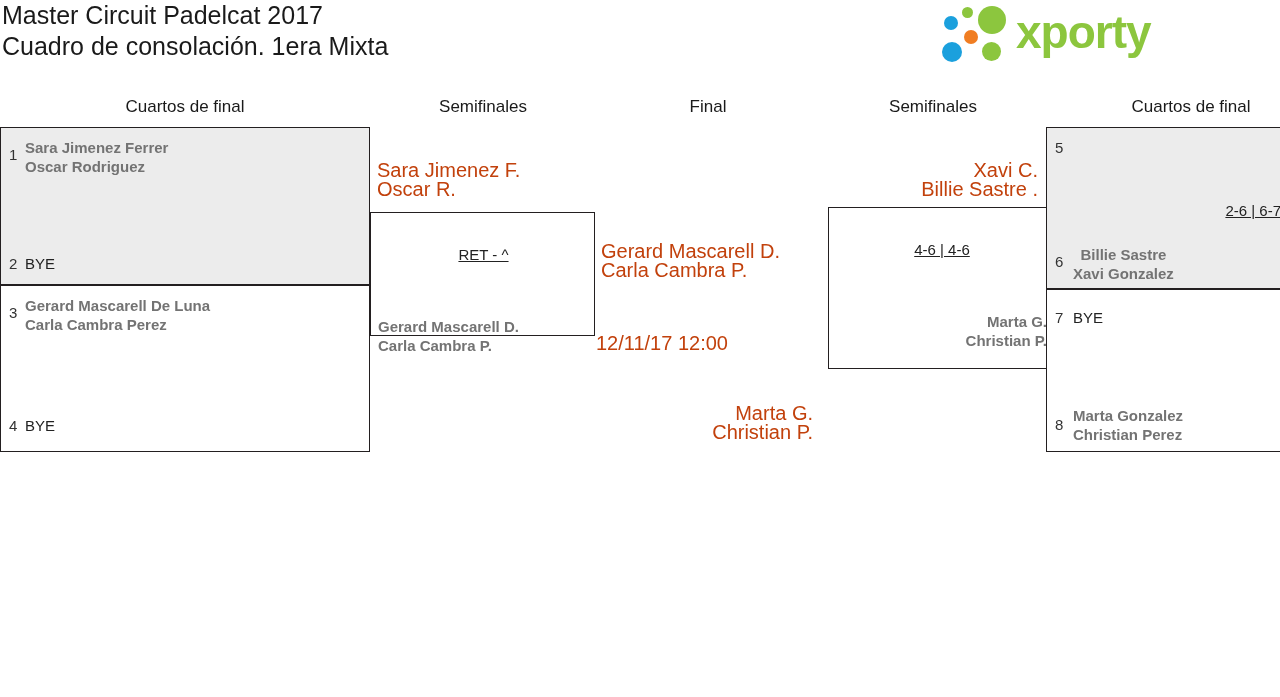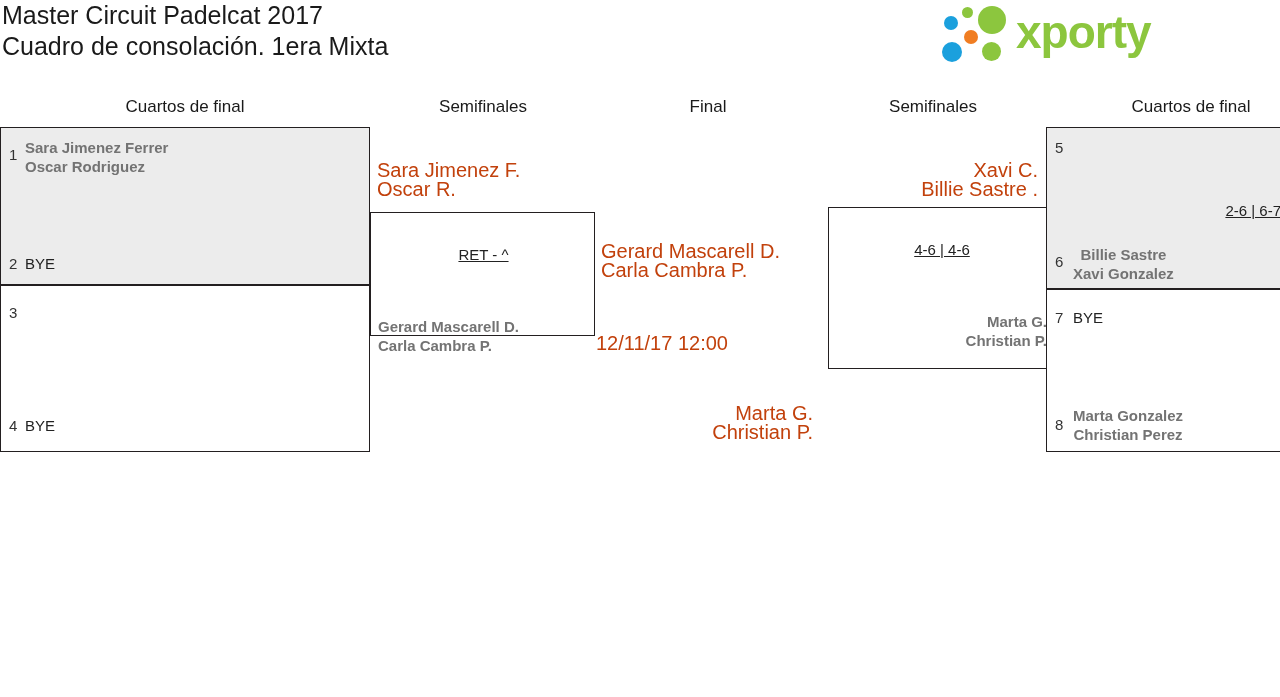--- a/index.html
+++ b/index.html
@@ -151,20 +151,24 @@
     <div class="name-bold">Oscar Rodriguez</div>
   </div>
   <span class="seed" style="left:8px; top:127px;">2</span>
   <div class="slot" style="left:24px; top:126px;">
     <div class="name-reg">BYE</div>
   </div>
 </div>
 
 <div class="box box-white" style="left:0px; top:285px; width:370px; height:167px;">
   <span class="seed" style="left:8px; top:18px;">3</span>
+  <div class="slot" style="left:24px; top:10px;">
+    <div class="name-bold">Gerard Mascarell De Luna</div>
+    <div class="name-bold">Carla Cambra Perez</div>
+  </div>
   <span class="seed" style="left:8px; top:131px;">4</span>
   <div class="slot" style="left:24px; top:130px;">
     <div class="name-reg">BYE</div>
   </div>
 </div>
 
 <div class="label-free" style="left:377px; top:149px;">
   <div>Sara Jimenez F.</div>
   <div>Oscar R.</div>
 </div>
@@ -211,17 +215,17 @@
     <div class="name-bold">Xavi Gonzalez</div>
   </div>
 </div>
 
 <div class="box box-white" style="left:1046px; top:289px; width:290px; height:163px;">
   <span class="seed" style="left:8px; top:19px;">7</span>
   <div class="slot" style="left:26px; top:18px;">
     <div class="name-reg">BYE</div>
   </div>
   <span class="seed" style="left:8px; top:126px;">8</span>
-  <div class="slot" style="left:26px; top:116px;text-align:center;">
+  <div class="slot" style="left:26px; top:116px;">
     <div class="name-bold">Marta Gonzalez</div>
     <div class="name-bold">Christian Perez</div>
   </div>
 </div>
 
 </body></html>

